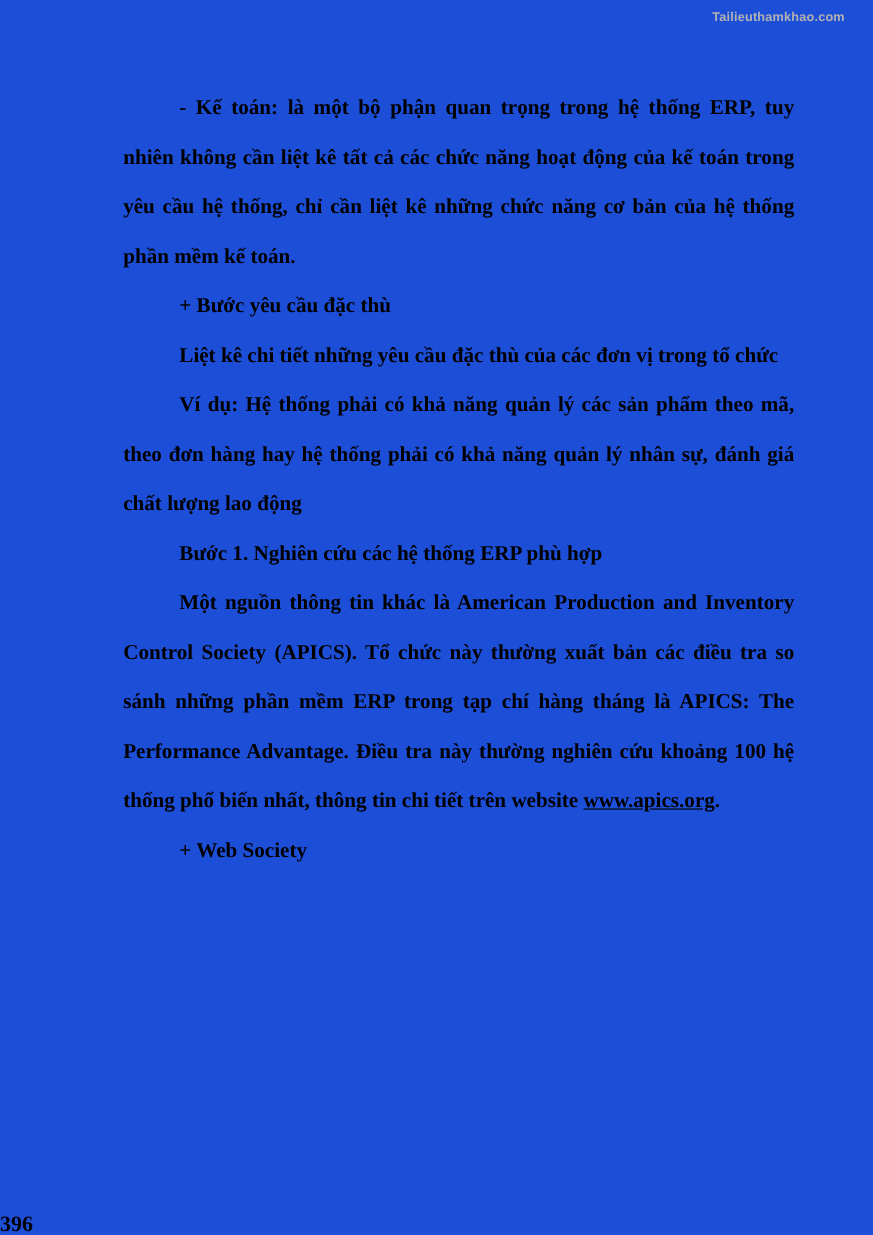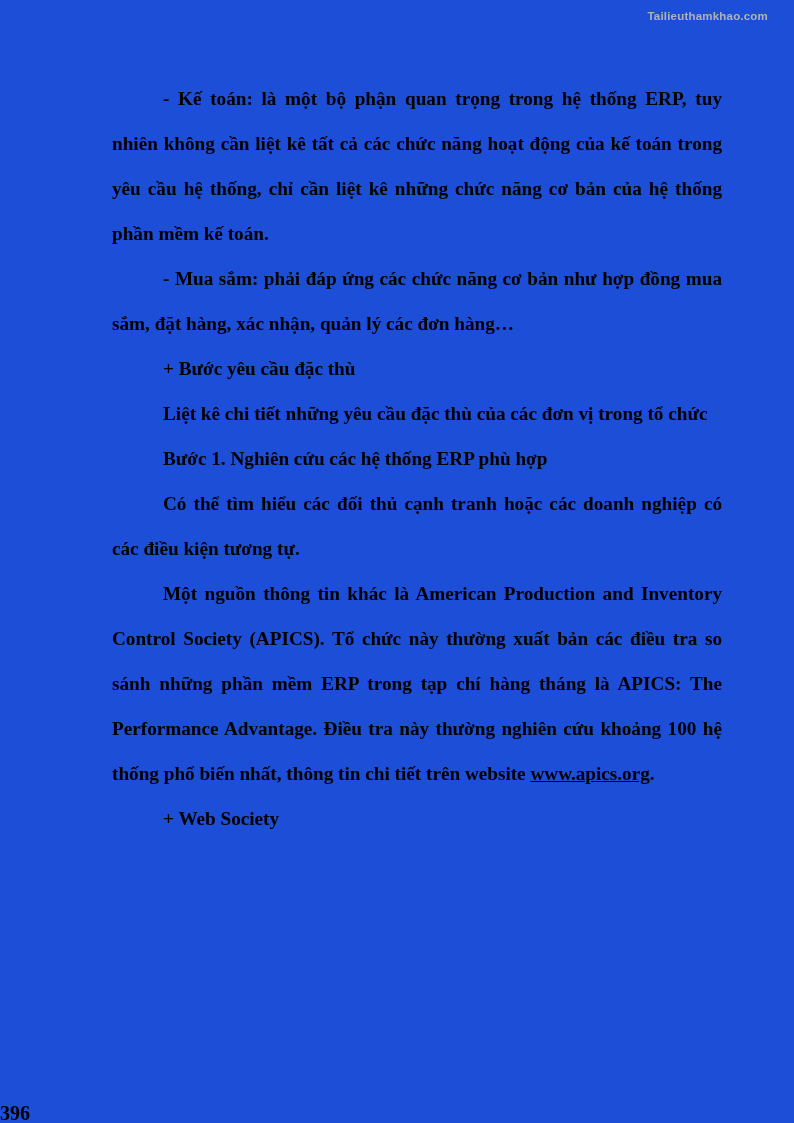--- a/index.html
+++ b/index.html
@@ -73,43 +73,40 @@
 <div id="page">
 
   <div id="watermark">Tailieuthamkhao.com</div>
 
   <div id="content">
 
     <p class="para">
       <span class="body">- Kế toán: là một bộ phận quan trọng trong hệ thống ERP, tuy nhiên không cần liệt kê tất cả các chức năng hoạt động của kế toán trong yêu cầu hệ thống, chỉ cần liệt kê những chức năng cơ bản của hệ thống phần mềm kế toán.</span>
     </p>
 
-    <p class="para">
-      <span class="body">- Mua sắm: phải đáp ứng các chức năng cơ bản như hợp đồng mua sắm, đặt hàng, xác nhận, quản lý các đơn hàng…</span>
-    </p>
 
     <p class="para">
       <span class="body">+ Bước yêu cầu đặc thù</span>
     </p>
 
     <p class="para">
       <span class="body">Liệt kê chi tiết những yêu cầu đặc thù của các đơn vị trong tổ chức</span>
     </p>
 
+    <p class="para">
+      <span class="body">Ví dụ: Hệ thống phải có khả năng quản lý các sản phẩm theo mã, theo đơn hàng hay hệ thống phải có khả năng quản lý nhân sự, đánh giá chất lượng lao động</span>
+    </p>
 
     <p class="para">
       <span class="body">Bước 1. Nghiên cứu các hệ thống ERP phù hợp</span>
     </p>
 
 
 
 
-    <p class="para">
-      <span class="body">Có thể tìm hiểu các đối thủ cạnh tranh hoặc các doanh nghiệp có các điều kiện tương tự.</span>
-    </p>
 
 
     <p class="para"><span class="body">Một nguồn thông tin khác là American Production and Inventory Control Society (APICS). Tổ chức này thường xuất bản các điều tra so sánh những phần mềm ERP trong tạp chí hàng tháng là APICS: The Performance Advantage. Điều tra này thường nghiên cứu khoảng 100 hệ thống phổ biến nhất, thông tin chi tiết trên website </span><span class="link">www.apics.org</span><span>.</span></p>
 
     <p class="para">
       <span class="body">+ Web Society</span>
     </p>
 
   </div>
 

